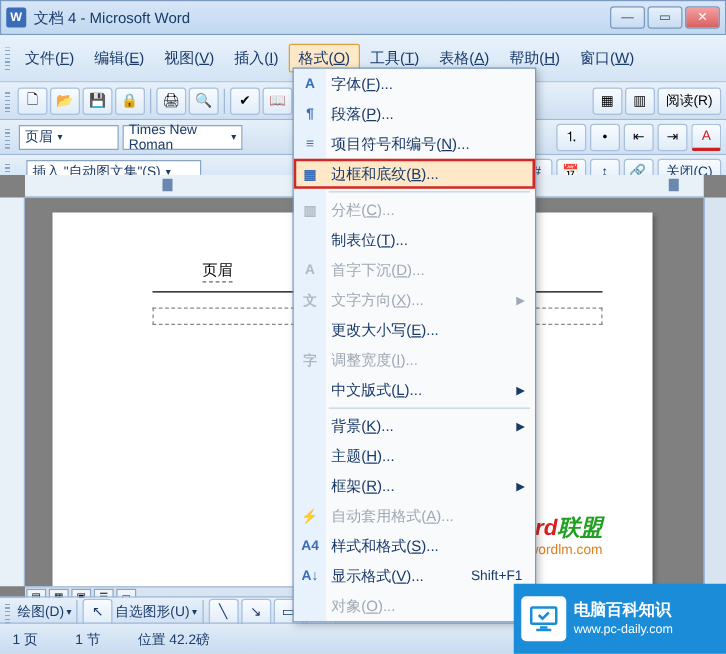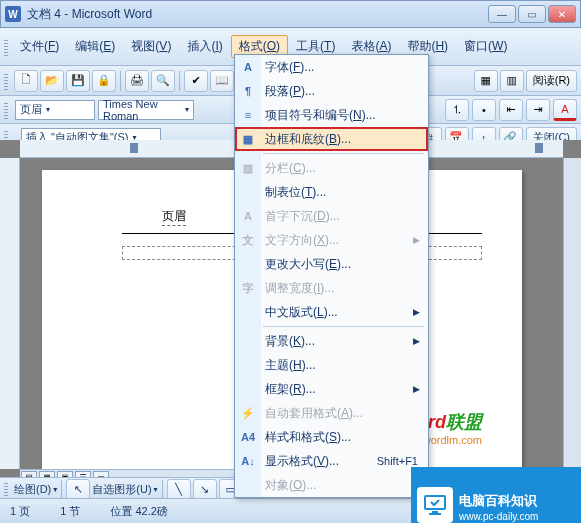--- a/index.html
+++ b/index.html
@@ -59,21 +59,21 @@
 
 .scroll-v { position: absolute; right: 0; top: 18px; width: 18px; bottom: 14px; background: #d8e4f0; border-left: 1px solid #a0b8d8; }
 .scroll-h { position: absolute; left: 20px; right: 18px; bottom: 0; height: 14px; background: #d8e4f0; border-top: 1px solid #a0b8d8; display:flex; }
 .viewbtn { width:16px; height:12px; border:1px solid #8aa4c4; margin:1px; background:#eef4fa; font-size:8px; display:flex; align-items:center; justify-content:center; }
 
 .drawbar { position: absolute; left: 0; right: 0; bottom: 22px; height: 24px; background: linear-gradient(#e6f0fa, #cfe0f2); border-top: 1px solid #a0b8d8; display: flex; align-items: center; padding: 0 4px; gap: 2px; font-size: 11px; color: #1a3a6a; }
 
 .statusbar { position: absolute; left: 0; right: 0; bottom: 0; height: 22px; background: linear-gradient(#e0ecf8, #c8dcf0); border-top: 1px solid #a0b8d8; display: flex; align-items: center; padding: 12px 10px; font-size: 11px; color: #1a3a6a; gap: 30px; }
 
 
-.sitebadge { position: absolute; right: 0; bottom: 0; height: 56px; width: 170px; background: #1a8cd8; display: flex; align-items: flex-end; padding: 0 6px; z-index: 200; }
+.sitebadge { position: absolute; right: 0; bottom: 0; height: 56px; width: 170px; background: #1a8cd8; display: flex; align-items: center; padding: 0 6px; z-index: 200; }
 .sitebadge .sicon { width: 36px; height: 36px; background: #fff; border-radius: 4px; display: flex; align-items: center; justify-content: center; margin-right: 6px; }
 .sitebadge .sicon svg { width: 24px; height: 24px; }
 .sitebadge .txt { color: #fff; font-size: 13px; line-height: 1.3; font-weight: bold; }
 .sitebadge .url { font-size: 10px; font-weight: normal; }
 </style>
 </head>
 <body>
 
 <div class="titlebar">
   <span class="app-icon">W</span>

